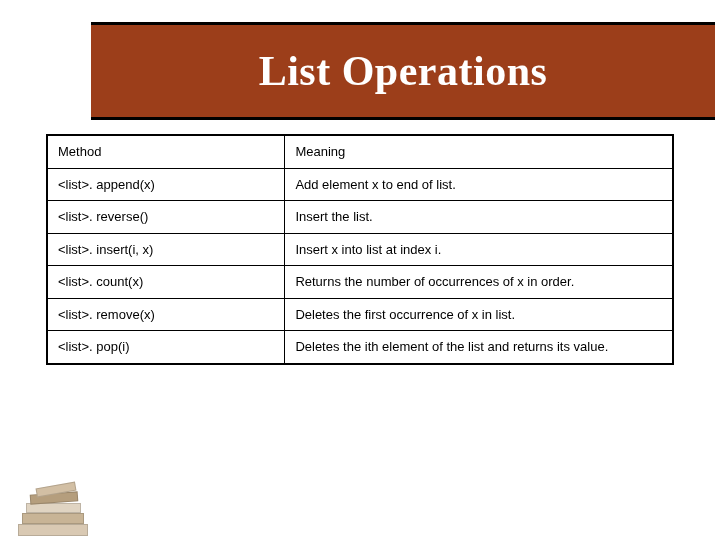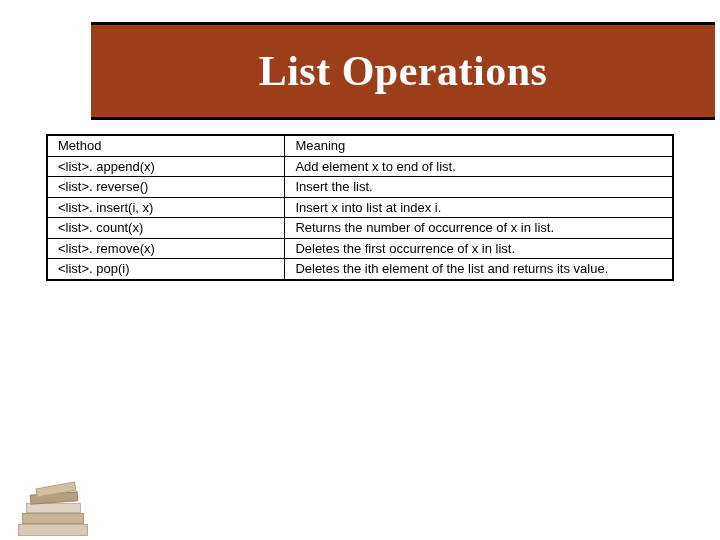--- a/index.html
+++ b/index.html
@@ -35,21 +35,21 @@
   .table {
     position: absolute;
     top: 134px;
     left: 46px;
     width: 628px;
     border-collapse: collapse;
     border: 2px solid #000;
   }
   .table th, .table td {
     border: 1.5px solid #000;
-    padding: 1px 10px;
+    padding: 7px 10px;
     text-align: left;
     vertical-align: top;
     font-size: 13px;
     line-height: 1.35;
     font-weight: normal;
   }
   .col-method { width: 38%; }
   .col-meaning { width: 62%; }
   .books {
     position: absolute;
@@ -85,21 +85,21 @@
   <tr>
     <td>&lt;list&gt;. reverse()</td>
     <td>Insert the list.</td>
   </tr>
   <tr>
     <td>&lt;list&gt;. insert(i, x)</td>
     <td>Insert x into list at index i.</td>
   </tr>
   <tr>
     <td>&lt;list&gt;. count(x)</td>
-    <td>Returns the number of occurrence of x in list.</td>
+    <td>Returns the number of occurrences of x in order.</td>
   </tr>
   <tr>
     <td>&lt;list&gt;. remove(x)</td>
     <td>Deletes the first occurrence of x in list.</td>
   </tr>
   <tr>
     <td>&lt;list&gt;. pop(i)</td>
     <td>Deletes the ith element of the list and returns its value.</td>
   </tr>
 </tbody>

